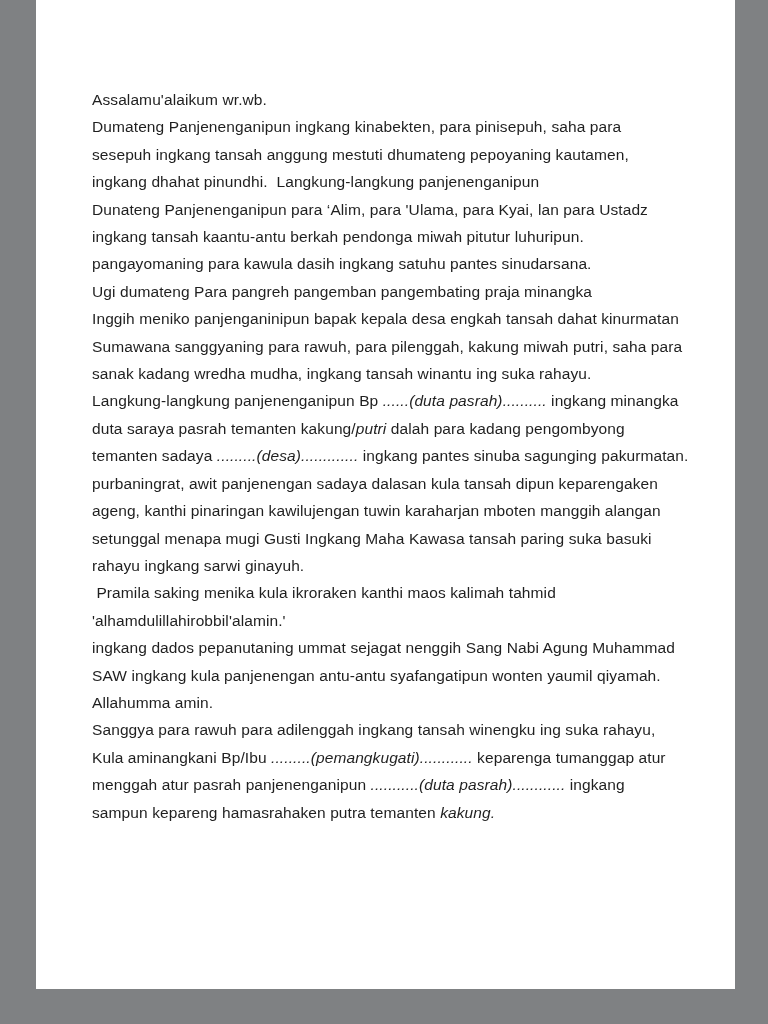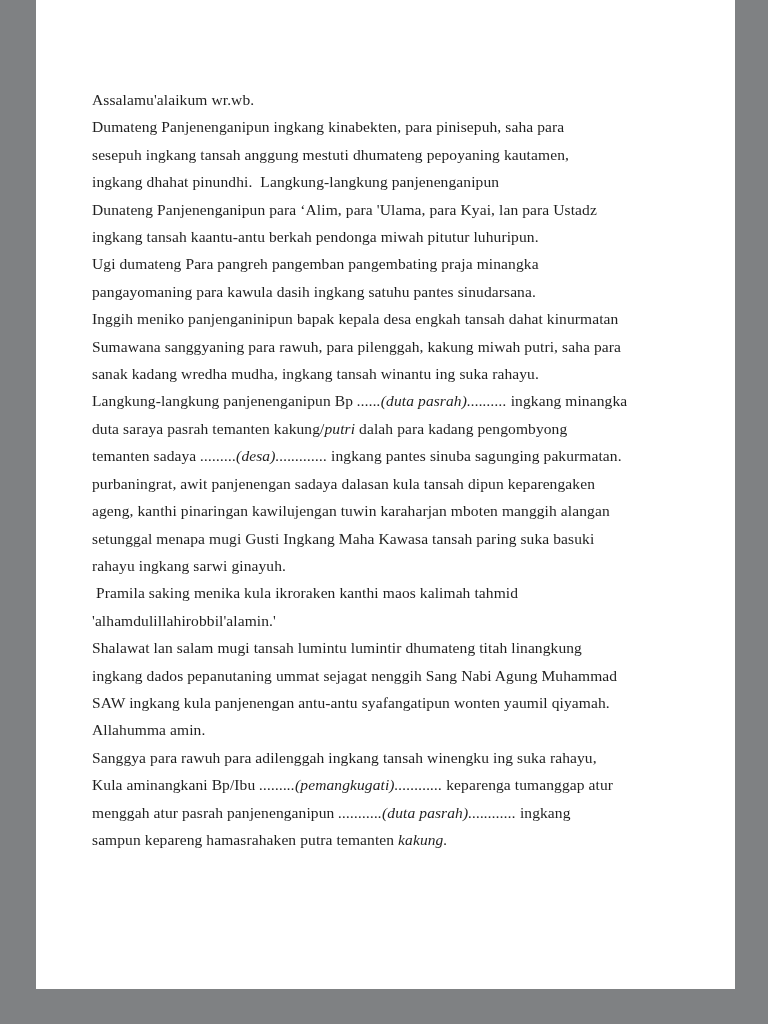--- a/index.html
+++ b/index.html
@@ -32,53 +32,51 @@
     left: 56px;
     top: 86px;
     width: 600px;
     color: #1f1f1f;
     font-size: 15.5px;
     line-height: 27.4px;
   }
   .line {
     white-space: pre-wrap;
     letter-spacing: 0.1px;
-    font-family: Liberation Serif, serif;
   }
   .line .it {
     font-style: italic;
   }
 </style>
 </head>
 <body style="background: rgb(127, 129, 131);">
 
 <div class="viewer">
   <div class="paper" style="background: rgb(255, 255, 255);">
     <div class="text-block" style="color: rgb(31, 31, 31);">
         <div class="line"><span>Assalamu'alaikum wr.wb.</span></div>
         <div class="line"><span>Dumateng Panjenenganipun ingkang kinabekten, para pinisepuh, saha para</span></div>
         <div class="line"><span>sesepuh ingkang tansah anggung mestuti dhumateng pepoyaning kautamen,</span></div>
         <div class="line"><span>ingkang dhahat pinundhi.  Langkung-langkung panjenenganipun</span></div>
         <div class="line"><span>Dunateng Panjenenganipun para ‘Alim, para 'Ulama, para Kyai, lan para Ustadz</span></div>
         <div class="line"><span>ingkang tansah kaantu-antu berkah pendonga miwah pitutur luhuripun.</span></div>
+        <div class="line"><span>pangayomaning para kawula dasih ingkang satuhu pantes sinudarsana.</span></div>
         <div class="line"><span>Ugi dumateng Para pangreh pangemban pangembating praja minangka</span></div>
-        <div class="line"><span>pangayomaning para kawula dasih ingkang satuhu pantes sinudarsana.</span></div>
         <div class="line"><span>Inggih meniko panjenganinipun bapak kepala desa engkah tansah dahat kinurmatan</span></div>
         <div class="line"><span>Sumawana sanggyaning para rawuh, para pilenggah, kakung miwah putri, saha para</span></div>
         <div class="line"><span>sanak kadang wredha mudha, ingkang tansah winantu ing suka rahayu.</span></div>
         <div class="line"><span>Langkung-langkung panjenenganipun Bp </span><span class="it">......(duta pasrah)..........</span><span> ingkang minangka</span></div>
         <div class="line"><span>duta saraya pasrah temanten kakung/</span><span class="it">putri</span><span> dalah para kadang pengombyong</span></div>
         <div class="line"><span>temanten sadaya </span><span class="it">.........(desa).............</span><span> ingkang pantes sinuba sagunging pakurmatan.</span></div>
         <div class="line"><span>purbaningrat, awit panjenengan sadaya dalasan kula tansah dipun keparengaken</span></div>
         <div class="line"><span>ageng, kanthi pinaringan kawilujengan tuwin karaharjan mboten manggih alangan</span></div>
         <div class="line"><span>setunggal menapa mugi Gusti Ingkang Maha Kawasa tansah paring suka basuki</span></div>
         <div class="line"><span>rahayu ingkang sarwi ginayuh.</span></div>
         <div class="line"><span> Pramila saking menika kula ikroraken kanthi maos kalimah tahmid</span></div>
         <div class="line"><span>'alhamdulillahirobbil'alamin.'</span></div>
-        <div class="line"><span>Shalawat lan salam mugi tansah lumintu lumintir dhumateng titah linangkung</span></div>
         <div class="line"><span>ingkang dados pepanutaning ummat sejagat nenggih Sang Nabi Agung Muhammad</span></div>
         <div class="line"><span>SAW ingkang kula panjenengan antu-antu syafangatipun wonten yaumil qiyamah.</span></div>
         <div class="line"><span>Allahumma amin.</span></div>
         <div class="line"><span>Sanggya para rawuh para adilenggah ingkang tansah winengku ing suka rahayu,</span></div>
         <div class="line"><span>Kula aminangkani Bp/Ibu </span><span class="it">.........(pemangkugati)............</span><span> keparenga tumanggap atur</span></div>
         <div class="line"><span>menggah atur pasrah panjenenganipun </span><span class="it">...........(duta pasrah)............</span><span> ingkang</span></div>
         <div class="line"><span>sampun kepareng hamasrahaken putra temanten </span><span class="it">kakung.</span></div>
       </div>
   </div>
 </div>

